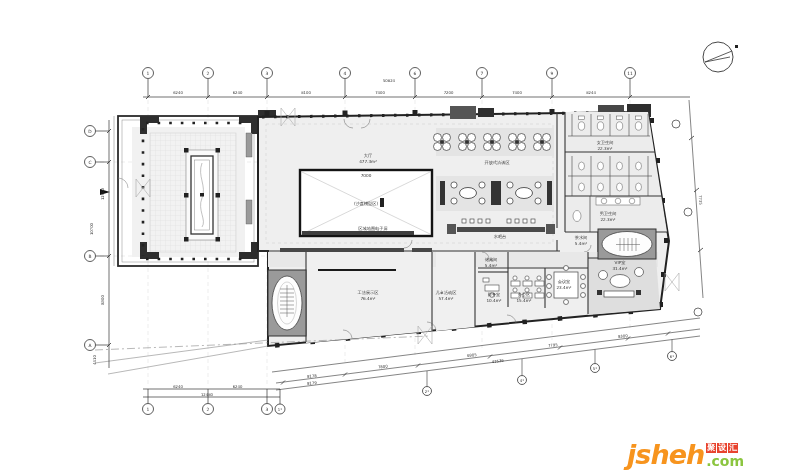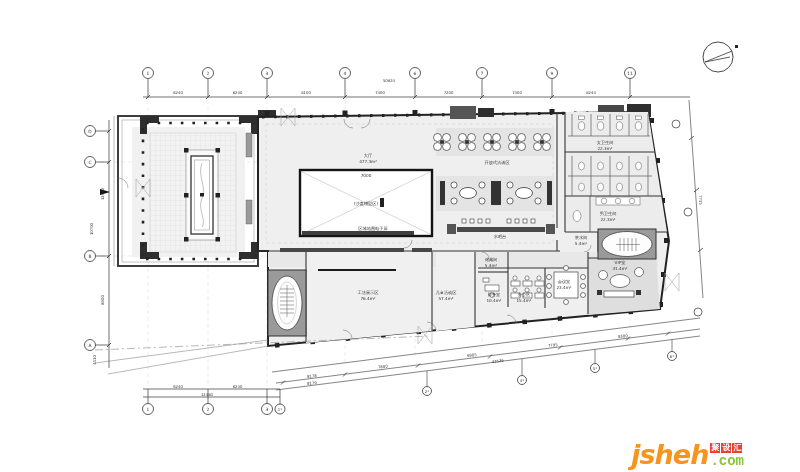--- a/index.html
+++ b/index.html
@@ -556,16 +556,16 @@
 </svg>
 
 <div class="wm">
   <span class="wm-brand" style="color: rgb(247, 148, 30);">jsheh</span>
   <span class="wm-right">
     <span class="wm-cn">
       <span style="background: rgb(232, 67, 46);">聚</span>
       <span style="background: rgb(232, 67, 46);">设</span>
       <span style="background: rgb(232, 67, 46);">汇</span>
     </span>
-    <span class="wm-com" style="color: rgb(139, 197, 63); font-family: Liberation Mono, monospace;">.com</span>
+    <span class="wm-com" style="color: rgb(139, 197, 63);">.com</span>
   </span>
 </div>
 </div>
 
 </body></html>

